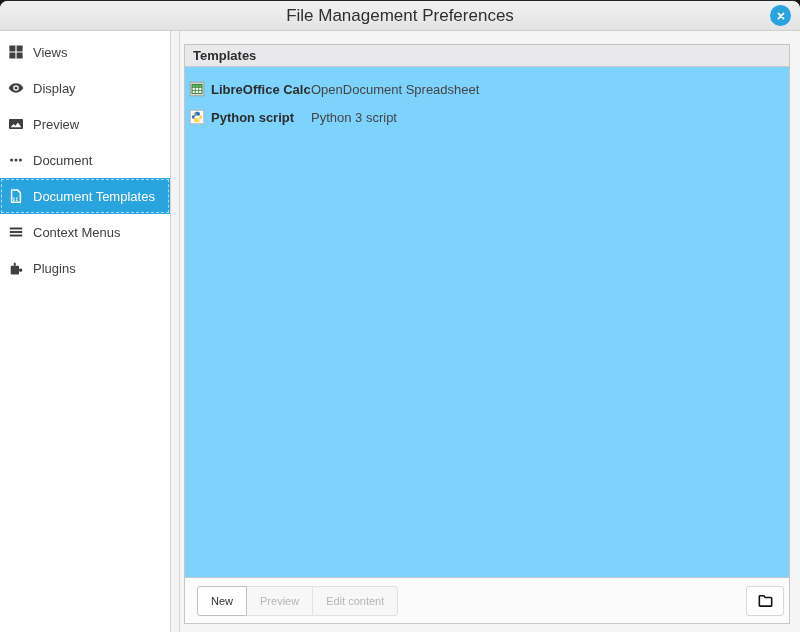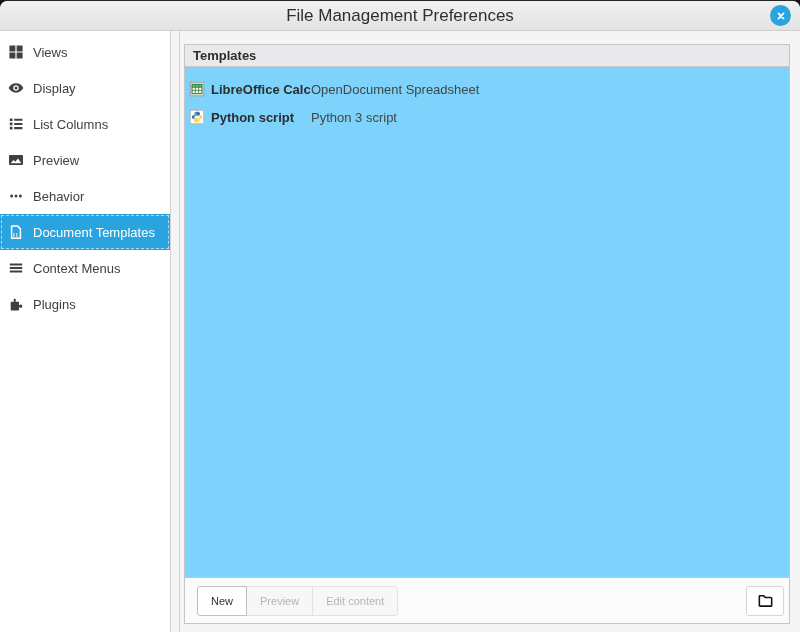--- a/index.html
+++ b/index.html
@@ -123,37 +123,31 @@
         </div>
         <div class="sb-item">
           <svg viewBox="0 0 16 16" fill="currentColor">
             <path fill-rule="evenodd" d="M8 3.3C4.7 3.3 2 5.3.7 8c1.3 2.7 4 4.7 7.3 4.7s6-2 7.3-4.7C14 5.3 11.3 3.3 8 3.3zm0 7.5A2.8 2.8 0 1 1 8 5.2a2.8 2.8 0 0 1 0 5.6z"></path>
             <circle cx="8" cy="8" r="1.5"></circle>
           </svg>
           <span>Display</span>
         </div>
         <div class="sb-item">
           <svg viewBox="0 0 16 16" fill="currentColor">
-            <path d="M1.8 2.4h2.7v2.7H1.8zM6.2 2.7h8.2v2.1H6.2zM1.8 6.6h2.7v2.7H1.8zM6.2 6.9h8.2V9H6.2zM1.8 10.8h2.7v2.7H1.8zM6.2 11.1h8.2v2.1H6.2z"></path>
-          </svg>
-          <span>List Columns</span>
-        </div>
-        <div class="sb-item">
-          <svg viewBox="0 0 16 16" fill="currentColor">
             <path fill-rule="evenodd" d="M2 3h12a1 1 0 0 1 1 1v8a1 1 0 0 1-1 1H2a1 1 0 0 1-1-1V4a1 1 0 0 1 1-1zm.6 8.3h10.8L9.9 6.5 7.4 9.8 5.5 8.1z"></path>
           </svg>
           <span>Preview</span>
         </div>
         <div class="sb-item">
           <svg viewBox="0 0 16 16" fill="currentColor">
             <circle cx="3.6" cy="8" r="1.5"></circle>
             <circle cx="8" cy="8" r="1.5"></circle>
             <circle cx="12.4" cy="8" r="1.5"></circle>
           </svg>
-          <span>Behavior</span>
+          <span>Document</span>
         </div>
         <div class="sb-item selected">
           <svg viewBox="0 0 16 16" fill="none" stroke="currentColor">
             <path d="M3.6 1.9h5.8l3 3v9.3H3.6z" stroke-width="1.5" stroke-linejoin="round"></path>
             <path d="M5.2 10.2h5.6M5.2 12.2h5.6" stroke-width="1.2" stroke-dasharray="1.4 1.4"></path>
           </svg>
           <span>Document Templates</span>
         </div>
         <div class="sb-item">
           <svg viewBox="0 0 16 16" fill="currentColor">

